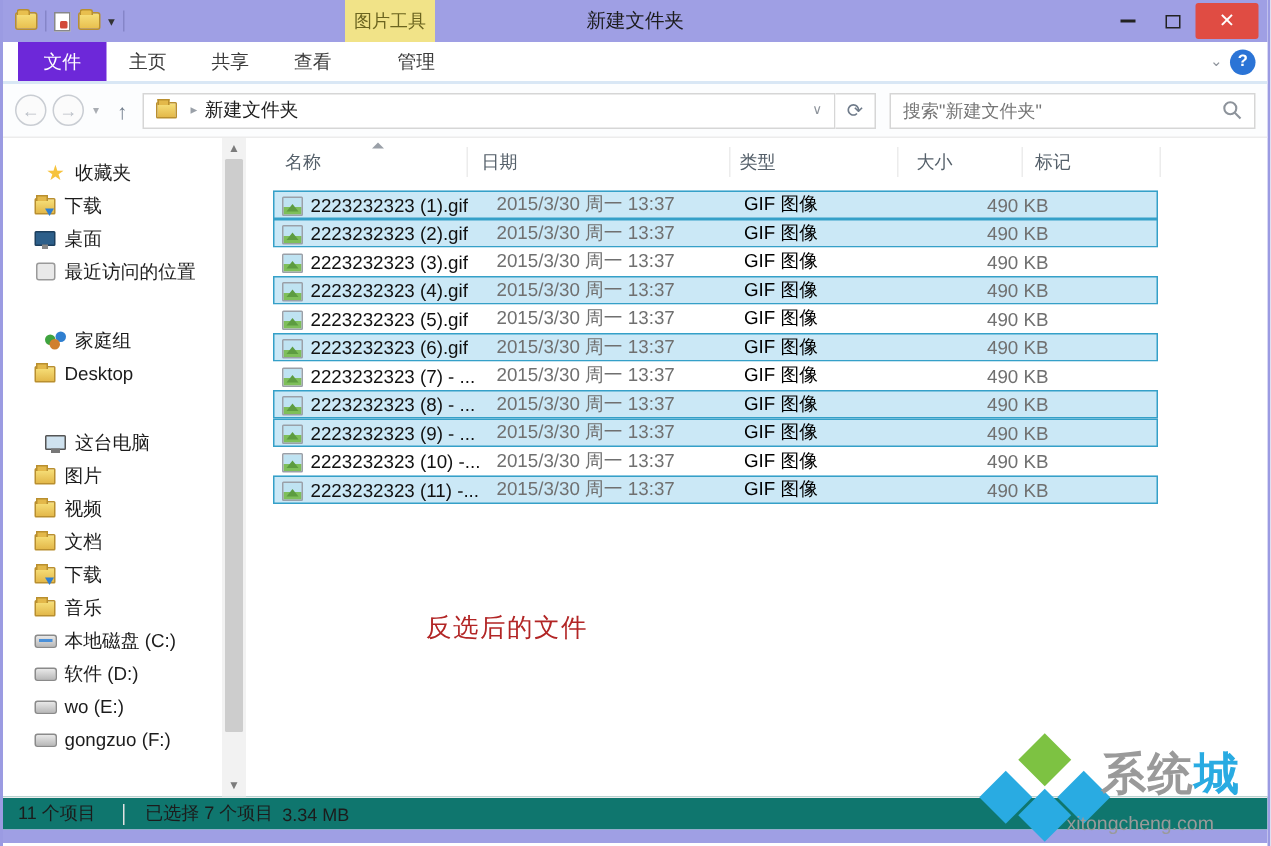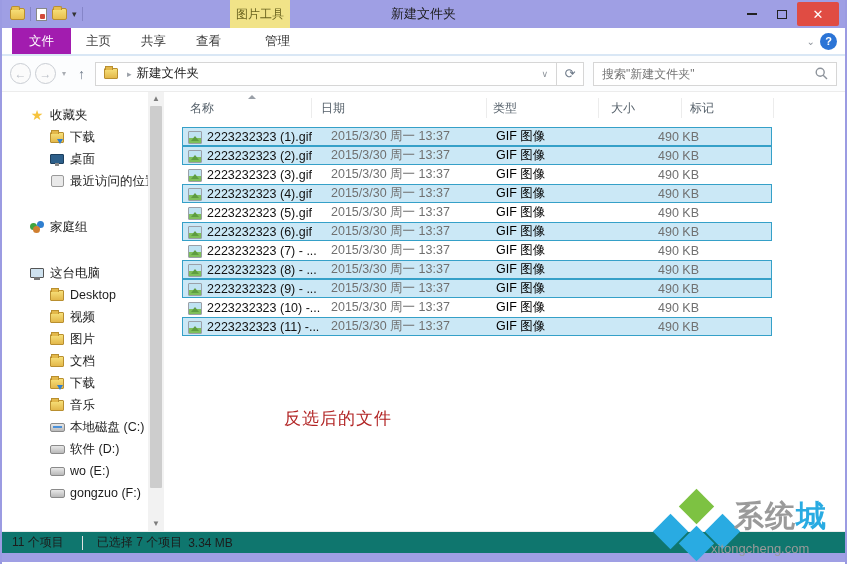--- a/index.html
+++ b/index.html
@@ -25,42 +25,42 @@
   }
   .win-title { position: absolute; left: 0; right: 0; text-align: center; font-size: 13px; color: #1c1c1c; }
   .win-controls { position: absolute; right: 6px; top: 0; height: 28px; display: flex; align-items: stretch; }
   .wc-btn { width: 30px; display: flex; align-items: center; justify-content: center; font-size: 12px; color: #222; cursor: default; }
   .wc-min span { display:block; width: 10px; height: 2px; background: #222; }
   .wc-max span { display:block; width: 10px; height: 9px; border: 1px solid #222; background: transparent; }
   .wc-close { width: 42px; background: #e04c43; border-radius: 2px; margin: 2px 0; color: #fff; font-size: 13px; }
   
   .tabbar { height: 28px; background: #fff; display: flex; align-items: flex-end; padding-left: 10px; border-bottom: 2px solid #d9e7f5; }
   .tab { height: 26px; padding: 0 15px; display: flex; align-items: center; font-size: 12.5px; color: #3b3b3b; cursor: default; }
-  .tab.file { background: #a21caf; color: #fff; padding: 0 17px; }
+  .tab.file { background: #6d28d9; color: #fff; padding: 0 17px; }
   
   .navbar { height: 36px; background: #fcfdfe; display: flex; align-items: center; padding: 0 8px; border-bottom: 1px solid #ececec; }
   .nav-circ { width: 21px; height: 21px; border: 1px solid #c9cdd3; border-radius: 50%; color: #b9bec6; font-size: 12px; display: flex; align-items: center; justify-content: center; margin-right: 4px; background:#fbfbfb; }
   .nav-caret { color: #a9adb3; font-size: 8px; margin: 0 6px 0 2px; }
   .nav-up { color: #6f7b8a; font-size: 14px; margin: 0 10px 0 6px; }
   .addressbar { flex: 0 0 462px; height: 24px; border: 1px solid #d6d6d6; background: #fff; display: flex; align-items: center; padding: 0 4px; }
   .addr-folder { width: 14px; height: 11px; position: relative; background: linear-gradient(#f7e07a,#e3b84a); border: 1px solid #b98f2f; border-radius: 1px; margin: 0 4px; }
   .addr-folder::before { content:""; position:absolute; top:-3px; left:0; width:6px; height:3px; background:#e3b84a; border:1px solid #b98f2f; border-bottom:none; }
   .addr-chev { color: #9aa0a8; font-size: 9px; margin: 0 5px; }
   .addr-text { font-size: 12.5px; color: #1c1c1c; flex: 1; }
   .addr-drop { color: #8d939b; font-size: 9px; padding: 0 4px; }
   .refresh-btn { width: 27px; height: 24px; border: 1px solid #d6d6d6; border-left: none; background: #fff; color: #6f7b8a; font-size: 13px; display:flex; align-items:center; justify-content:center; }
   .searchbox { flex: 1; height: 24px; border: 1px solid #d6d6d6; background: #fff; margin-left: 9px; display: flex; align-items: center; padding: 0 8px; }
   .searchbox input { flex: 1; border: none; outline: none; font-size: 12px; color: #9b9b9b; font-family: inherit; background: transparent; }
   
   .main { display: flex; height: 439px; background: #fff; }
   .sidebar { width: 146px; padding-top: 12px; overflow: hidden; }
   .tree-item { display: flex; align-items: center; height: 22px; font-size: 12.5px; color: #1c1c1c; white-space: nowrap; cursor: default; }
   .tree-item .ti-icon { width: 18px; display: flex; justify-content: center; margin-right: 4px; flex: none; }
   .lvl0 { padding-left: 26px; }
-  .lvl1 { padding-left: 46px; }
+  .lvl1 { padding-left: 19px; }
   .gap-before { margin-top: 24px; text-align: center; }
   .side-scroll { width: 16px; background: #f2f2f2; position: relative; }
   .ss-arrow { position: absolute; left: 0; width: 16px; height: 14px; color: #7c7c7c; font-size: 8px; text-align: center; line-height: 14px; }
   .ss-up { top: 0; } .ss-down { bottom: 0; }
   .ss-thumb { position: absolute; left: 2px; top: 14px; width: 12px; height: 382px; background: #cdcdcd; border-radius: 1px; }
   
   .filearea { flex: 1; position: relative; }
   .col-header { position: relative; height: 34px; }
   .col-label { position: absolute; top: 8px; font-size: 12px; color: #55606a; cursor: default; }
   .col-sep { position: absolute; top: 6px; width: 1px; height: 20px; background: #ececec; }
@@ -192,43 +192,43 @@
         <div class="tree-item lvl0 gap-before">
           <span class="ti-icon">
             <span class="i-home">
               <i></i>
               <i></i>
               <i></i>
             </span>
           </span>
           <span>家庭组</span>
         </div>
+        <div class="tree-item lvl1">
+          <span class="ti-icon">
+            <span class="i-folder"></span>
+          </span>
+          <span>Desktop</span>
+        </div>
         <div class="tree-item lvl0 gap-before">
           <span class="ti-icon">
             <span class="i-pc"></span>
           </span>
           <span>这台电脑</span>
         </div>
         <div class="tree-item lvl1">
           <span class="ti-icon">
             <span class="i-folder"></span>
           </span>
-          <span>Desktop</span>
+          <span>图片</span>
         </div>
         <div class="tree-item lvl1">
           <span class="ti-icon">
             <span class="i-folder"></span>
           </span>
           <span>视频</span>
-        </div>
-        <div class="tree-item lvl1">
-          <span class="ti-icon">
-            <span class="i-folder"></span>
-          </span>
-          <span>图片</span>
         </div>
         <div class="tree-item lvl1">
           <span class="ti-icon">
             <span class="i-folder"></span>
           </span>
           <span>文档</span>
         </div>
         <div class="tree-item lvl1">
           <span class="ti-icon">
             <span class="i-folder">

